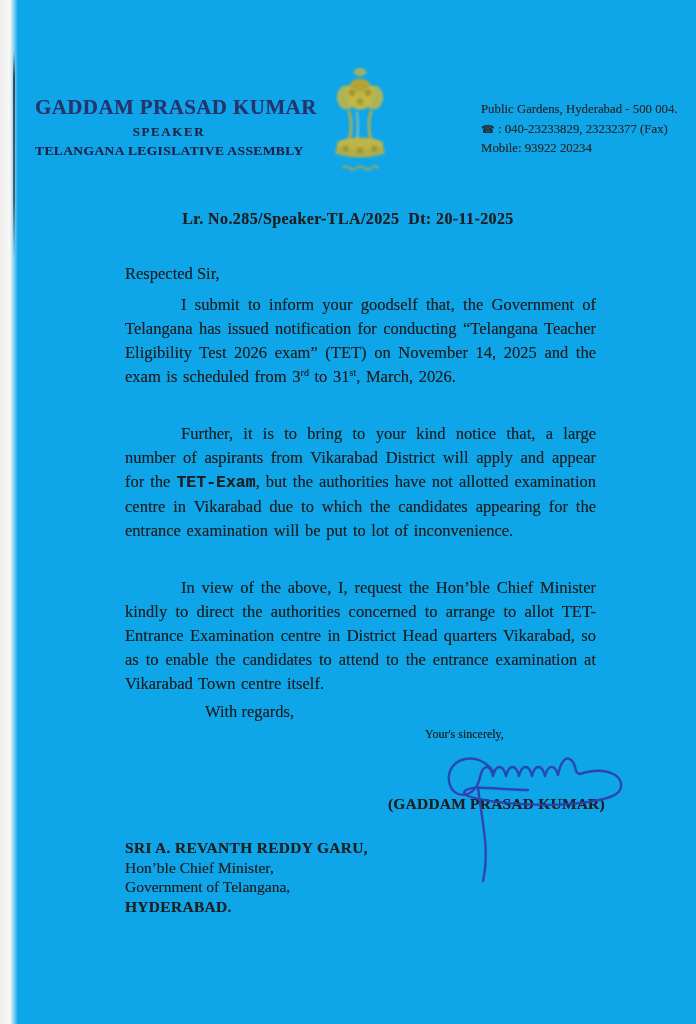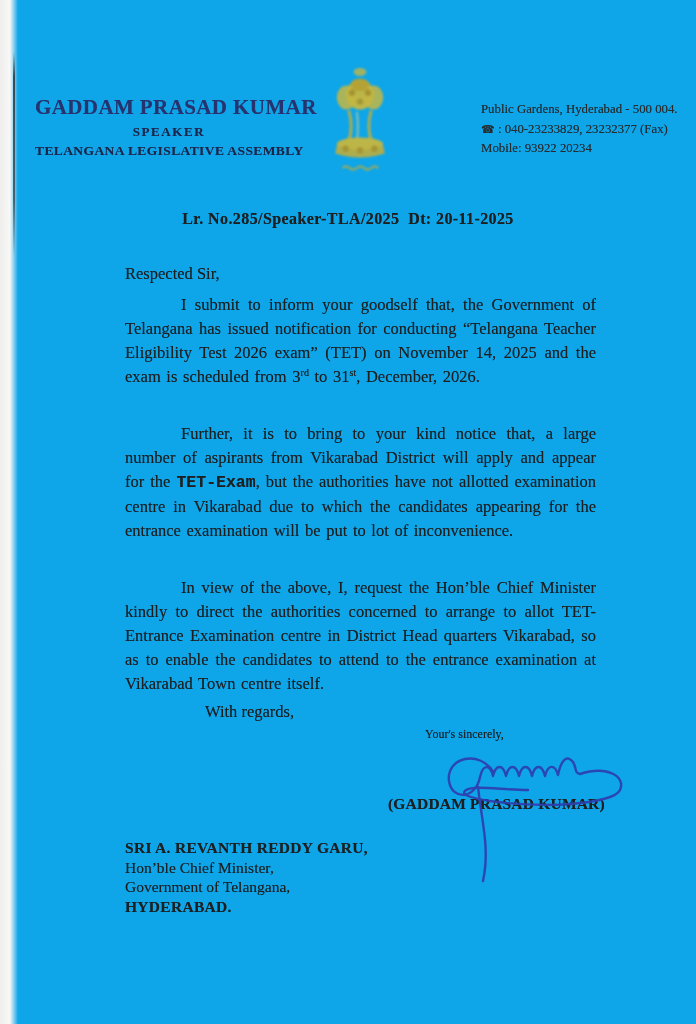--- a/index.html
+++ b/index.html
@@ -97,21 +97,21 @@
     <div class="row">Mobile: 93922 20234</div>
   </div>
 
   <div class="refline-wrap">
     <span class="refline">Lr. No.285/Speaker-TLA/2025  Dt: 20-11-2025</span>
   </div>
 
   <div class="body-block">
     <p class="salutation">Respected Sir,</p>
     <div>
-        <p class="para"><span>I submit to inform your goodself that, the Government of Telangana has issued notification for conducting “Telangana Teacher Eligibility Test 2026 exam” (TET) on November 14, 2025 and the exam is scheduled from 3</span><sup>rd</sup><span> to 31</span><sup>st</sup><span>, December, 2026.</span></p>
+        <p class="para"><span>I submit to inform your goodself that, the Government of Telangana has issued notification for conducting “Telangana Teacher Eligibility Test 2026 exam” (TET) on November 14, 2025 and the exam is scheduled from 3</span><sup>rd</sup><span> to 31</span><sup>st</sup><span>, March, 2026.</span></p>
         <p class="para"><span>Further, it is to bring to your kind notice that, a large number of aspirants from Vikarabad District will apply and appear for the </span><span class="b">TET-Exam</span><span>, but the authorities have not allotted examination centre in Vikarabad due to which the candidates appearing for the entrance examination will be put to lot of inconvenience.</span></p>
         <p class="para"><span>In view of the above, I, request the Hon’ble Chief Minister kindly to direct the authorities concerned to arrange to allot TET-Entrance Examination centre in District Head quarters Vikarabad, so as to enable the candidates to attend to the entrance examination at Vikarabad Town centre itself.</span></p>
       </div>
     <p class="regards">With regards,</p>
   </div>
 
   <div class="sincerely">Your's sincerely,</div>
 
   <svg class="signature" width="212" height="150" viewBox="0 0 212 150">
     <g stroke="#2e3eae" stroke-width="2.4" fill="none" stroke-linecap="round" stroke-linejoin="round" opacity=".92">

